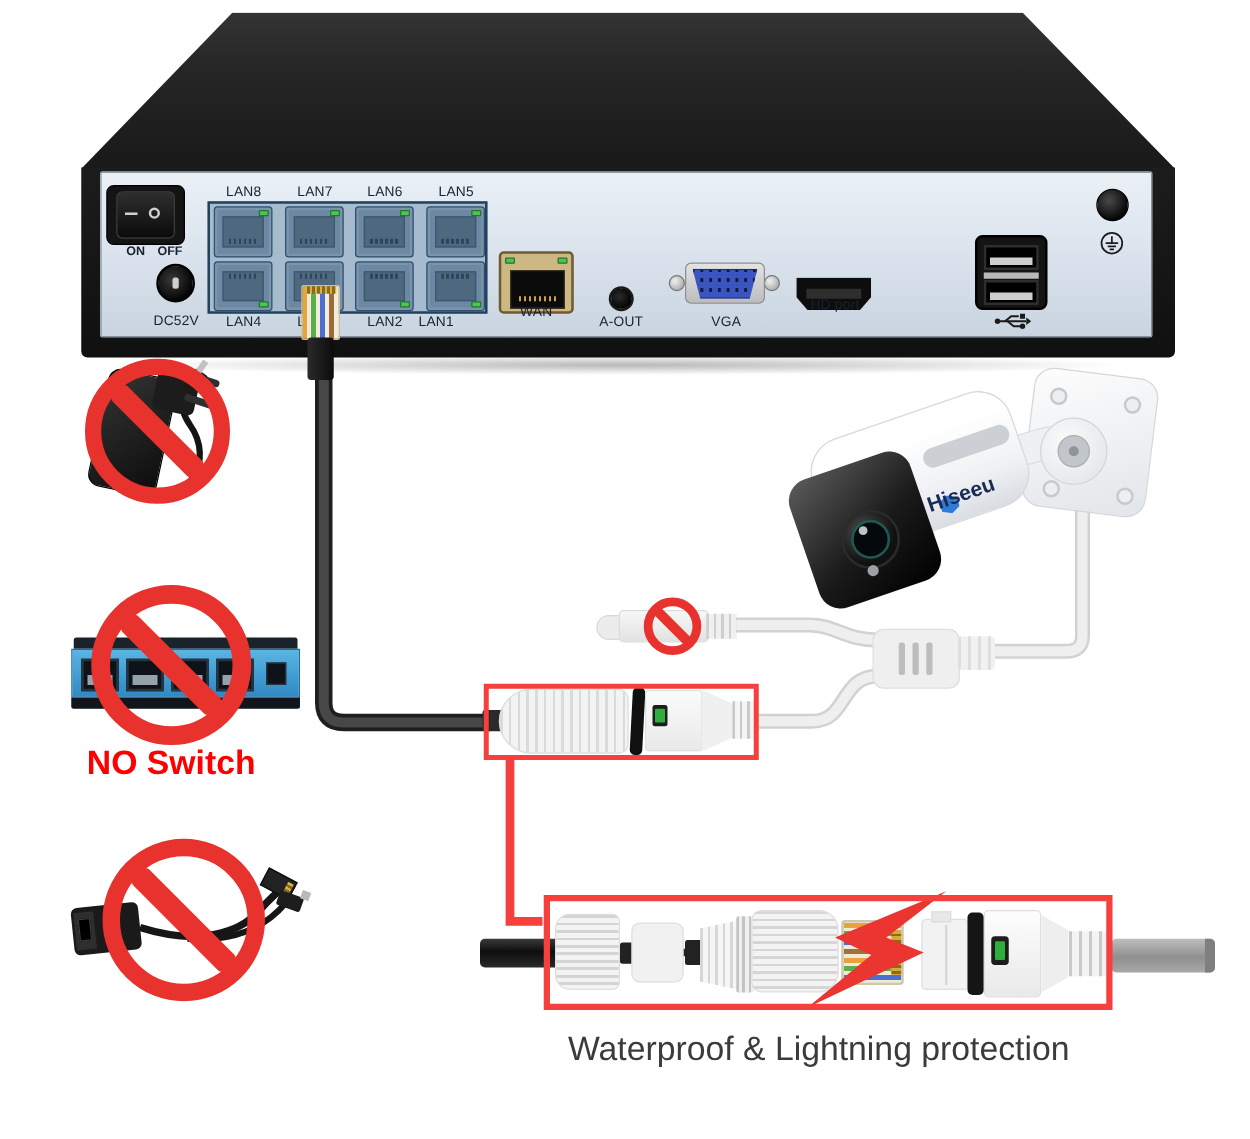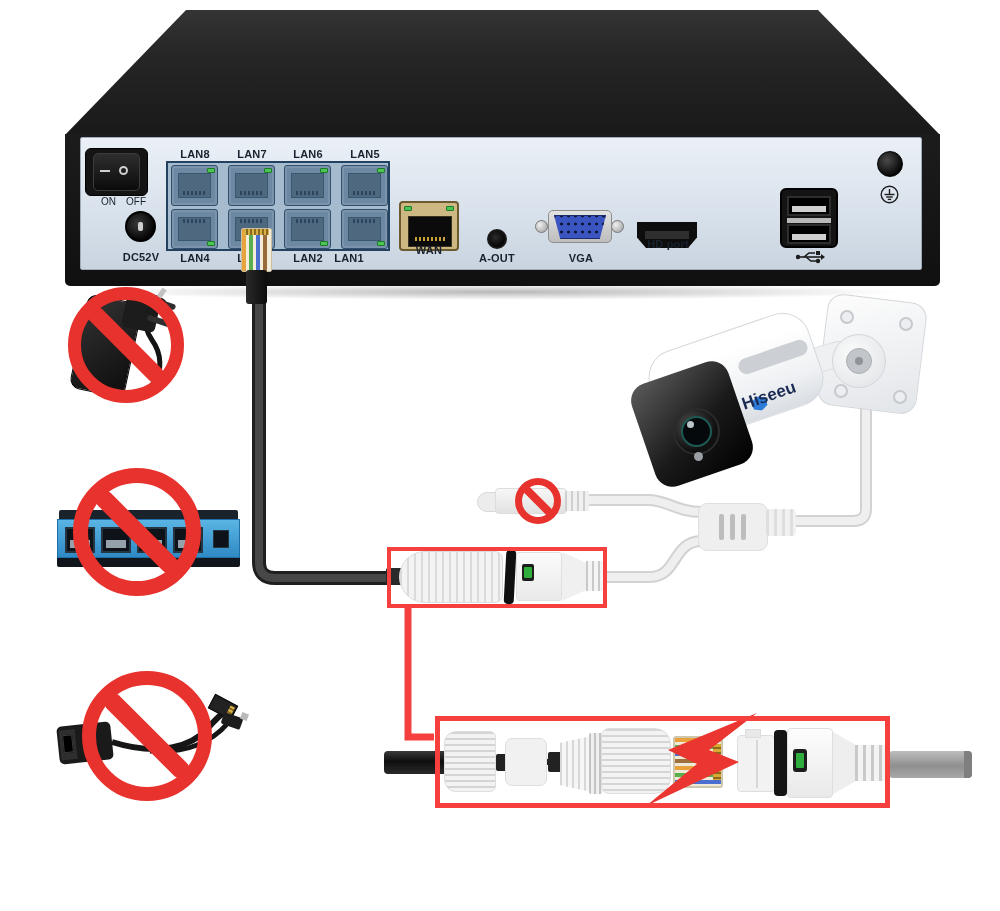--- a/index.html
+++ b/index.html
@@ -13,24 +13,24 @@
     background:linear-gradient(180deg,#343434 0%,#262626 35%,#191919 100%);
     clip-path:polygon(121px 0px,753px 0px,875px 125px,0px 125px); }
   .nvr-body { left:65px; top:134px; width:875px; height:152px;
     background:linear-gradient(180deg,#1c1c1c,#101010); border-radius:0 0 5px 5px; }
   .nvr-shadow { left:95px; top:284px; width:810px; height:16px;
     background:radial-gradient(ellipse at center, rgba(0,0,0,.28), rgba(0,0,0,0) 70%); }
   .nvr-panel { left:80px; top:137px; width:842px; height:133px;
     background:linear-gradient(180deg,#eaf0f6 0%,#d9e2ec 55%,#c9d4e0 100%);
     border:1px solid #9fabb8; border-radius:2px; }
 
-  .plabel { position:absolute; font-weight:bold; font-size:11px; color:#17222e;
+  .plabel { position:absolute; font-weight:normal; font-size:11px; color:#17222e;
     text-align:center; width:58px; letter-spacing:.2px; }
 
-  .swlabel { position:absolute; font-weight:normal; font-size:10px; color:#17222e; }
+  .swlabel { position:absolute; font-weight:bold; font-size:10px; color:#17222e; }
 
   .jack { position:absolute; background:#6c88a3; border:1px solid #31506e; border-radius:3px;
     box-shadow:inset 0 0 0 2px rgba(255,255,255,.10); }
   .jack .inner { position:absolute; left:6px; right:6px; top:7px; bottom:7px;
     background:#4d687f; border:1px solid #3a576f; }
   .jack .pins { position:absolute; left:11px; right:11px; height:4px;
     background:repeating-linear-gradient(90deg,#2c455c 0 2px, rgba(0,0,0,0) 2px 4px); }
   .led { position:absolute; width:8px; height:5px; background:#4ec455; border:1px solid #1d7a28; border-radius:1px; }
 
   .ban { position:absolute; border-radius:50%; border-style:solid; border-color:#e8322d; z-index:40; }
@@ -282,20 +282,21 @@
       </div>
     <div class="abs" style="left:116px;top:17px;width:30px;height:26px;background:#0d1318;border:2px solid #243642;">
         <div class="abs" style="left:3px;bottom:3px;width:20px;height:8px;background:#96a2ab;"></div>
       </div>
     <div class="abs" style="left:156px;top:20px;width:16px;height:18px;background:#0d1318;border:1px solid #243642;"></div>
     <div class="abs" style="left:0;top:48px;width:183px;height:9px;background:#10161c;border-radius:0 0 2px 2px;"></div>
   </div>
   <div class="ban" style="left:73px;top:468px;width:128px;height:128px;border-width:15px;">
     <div class="bar" style="width:100px;height:18px;"></div>
   </div>
+  <div class="warn" style="left:52px;top:595px;width:170px;">NO Switch</div>
 
   <div class="abs z2" style="left:58px;top:724px;width:54px;height:38px;background:#1a1a1a;border-radius:5px;transform:rotate(-6deg);">
     <div class="abs" style="left:2px;top:4px;width:16px;height:30px;background:#2e2e2e;"></div>
     <div class="abs" style="left:5px;top:9px;width:10px;height:18px;background:#000;border:1px solid #3a3a3a;"></div>
   </div>
   <div class="abs z2" style="left:210px;top:699px;width:26px;height:16px;transform:rotate(28deg);background:#222;border:1px solid #0c0c0c;">
     <div class="abs" style="right:1px;top:2px;width:5px;height:10px;background:repeating-linear-gradient(180deg,#d8b04a 0 2px,#8a6a1c 2px 4px);"></div>
   </div>
   <div class="abs z2" style="left:222px;top:715px;width:20px;height:12px;transform:rotate(20deg);background:#1d1d1d;border-radius:2px;"></div>
   <div class="abs z2" style="left:241px;top:713px;width:7px;height:7px;background:#b9b9b9;transform:rotate(20deg);"></div>
@@ -330,14 +331,15 @@
   <div class="whitepiece z3" style="left:787px;top:728px;width:46px;height:70px;border-radius:4px;background:linear-gradient(180deg,#fdfdfd,#e9e9e9);"></div>
   <div class="abs z4" style="left:793px;top:749px;width:14px;height:23px;background:#1d1d1d;border-radius:3px;">
     <div class="abs" style="left:3px;top:4px;width:8px;height:15px;background:#2fae3e;border-radius:1px;"></div>
   </div>
   <div class="abs z3" style="left:833px;top:732px;width:22px;height:62px;background:#eeeeee;clip-path:polygon(0 0,100% 20%,100% 80%,0 100%);"></div>
   <div class="abs z3" style="left:855px;top:745px;width:34px;height:36px;background:repeating-linear-gradient(90deg,#c9c9c9 0 3px,#f3f3f3 3px 8px);"></div>
   <div class="abs z2" style="left:889px;top:751px;width:83px;height:27px;border-radius:4px;background:linear-gradient(180deg,#bdbdbd,#8f8f8f 55%,#a8a8a8);"></div>
   <div class="abs z2" style="left:964px;top:751px;width:8px;height:27px;border-radius:0 4px 4px 0;background:#7f7f7f;"></div>
   <div class="redbox" style="left:435px;top:716px;width:455px;height:92px;border-width:5px;"></div>
 
+  <div class="caption" style="left:415px;top:824px;width:480px;">Waterproof &amp; Lightning protection</div>
 
 </div>
 
 </body></html>

